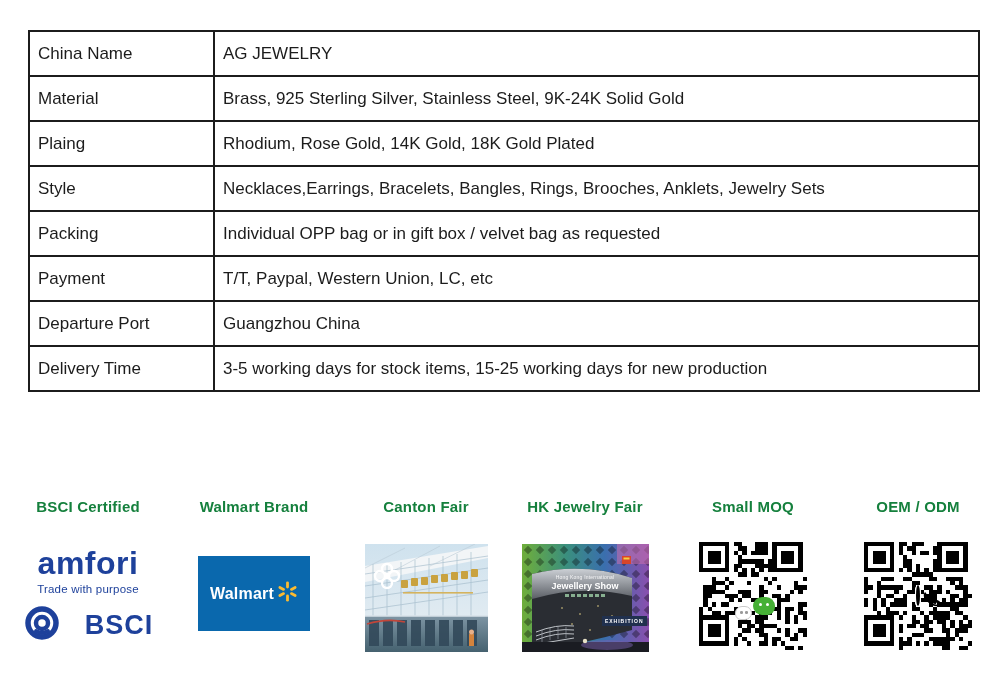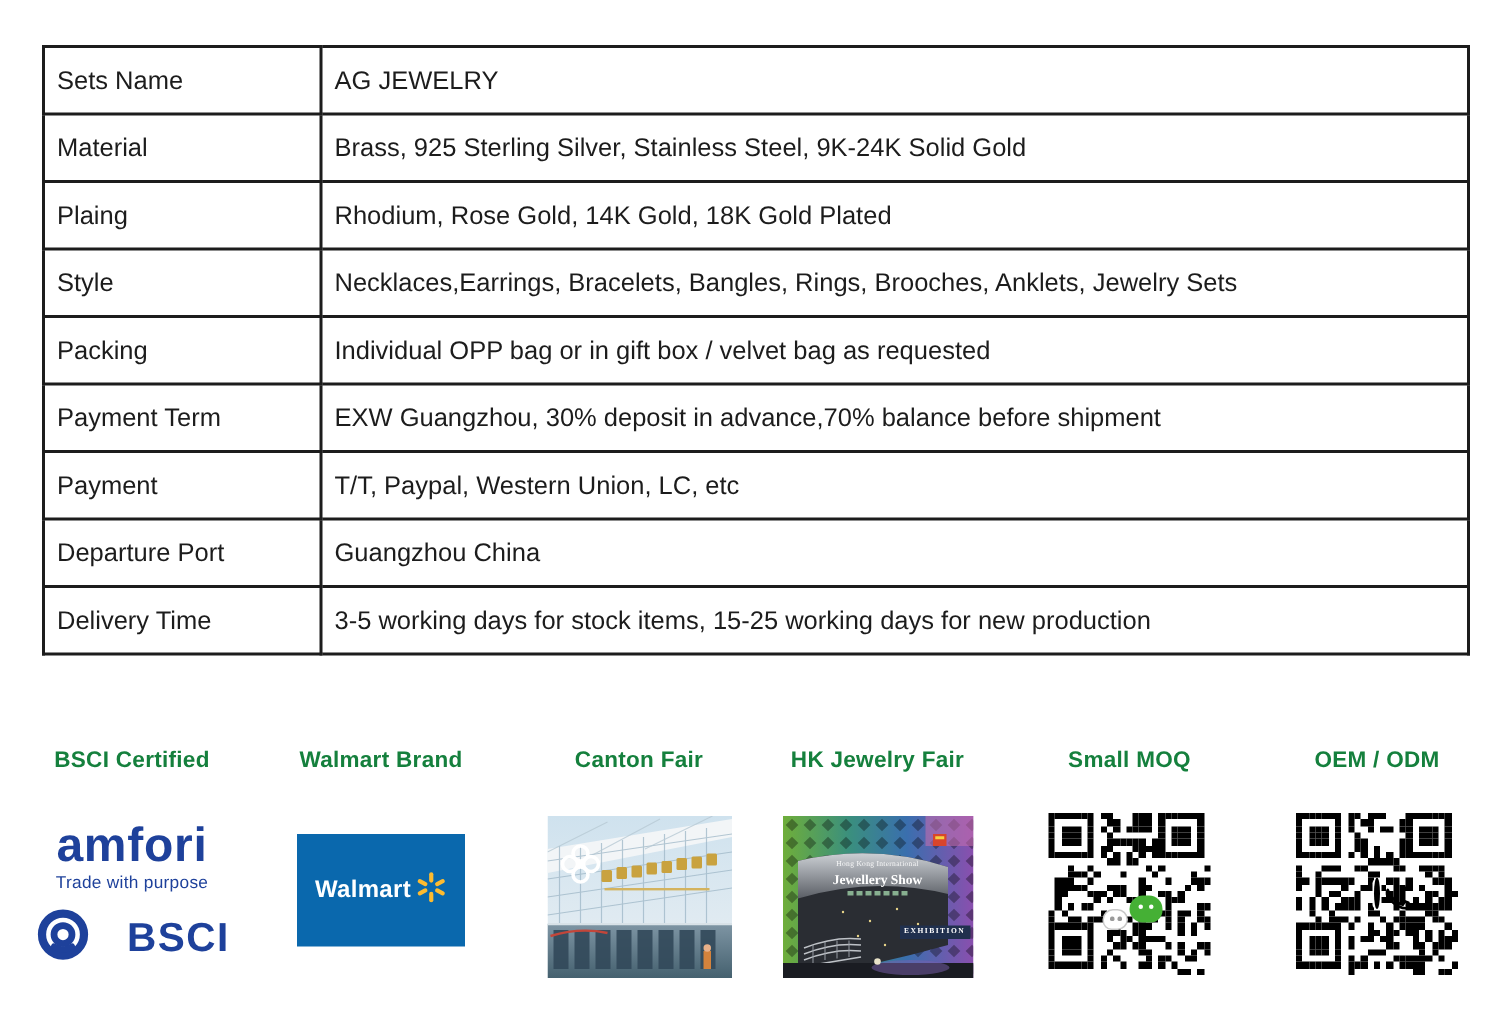--- a/index.html
+++ b/index.html
@@ -108,21 +108,21 @@
     position:relative;background:#fff;
   }
   .wa svg{position:absolute;left:2px;top:2px;}
 </style>
 </head>
 <body>
 
 <table class="spec">
   <tbody id="spec-body">
   <tr>
-    <td class="cell-label">Sets Name</td>
+    <td class="cell-label">China Name</td>
     <td class="cell-value">AG JEWELRY</td>
   </tr>
 
   <tr>
     <td class="cell-label">Material</td>
     <td class="cell-value">Brass, 925 Sterling Silver, Stainless Steel, 9K-24K Solid Gold</td>
   </tr>
 
   <tr>
     <td class="cell-label">Plaing</td>
@@ -132,24 +132,20 @@
   <tr>
     <td class="cell-label">Style</td>
     <td class="cell-value">Necklaces,Earrings, Bracelets, Bangles, Rings, Brooches, Anklets, Jewelry Sets</td>
   </tr>
 
   <tr>
     <td class="cell-label">Packing</td>
     <td class="cell-value">Individual OPP bag or in gift box / velvet bag as requested</td>
   </tr>
 
-  <tr>
-    <td class="cell-label">Payment Term</td>
-    <td class="cell-value">EXW Guangzhou, 30% deposit in advance,70% balance before shipment</td>
-  </tr>
 
   <tr>
     <td class="cell-label">Payment</td>
     <td class="cell-value">T/T, Paypal, Western Union, LC, etc</td>
   </tr>
 
   <tr>
     <td class="cell-label">Departure Port</td>
     <td class="cell-value">Guangzhou China</td>
   </tr>
@@ -272,21 +268,21 @@
       <g>
         <rect x="104" y="90" width="5" height="12" fill="#d4833c"></rect>
         <circle cx="106.5" cy="88" r="2.5" fill="#e8b089"></circle>
       </g>
     </svg>
   </div>
 </div>
 
 <div class="badge-col" id="col-hk">
   <span class="badge-label">HK Jewelry Fair</span>
-  <div class="photo" style="width:127px;height:108px;font-family:Liberation Serif, serif;">
+  <div class="photo" style="width:127px;height:108px;">
     <svg width="127" height="108" viewBox="0 0 127 108">
       <defs>
         <linearGradient id="hk-bg" x1="0" y1="0" x2="1" y2="0">
           <stop offset="0" stop-color="#6fae3a"></stop>
             <stop offset="0.35" stop-color="#3a8f7e"></stop>
           <stop offset="0.65" stop-color="#3a6fae"></stop>
             <stop offset="1" stop-color="#8a4fae"></stop>
         </linearGradient>
         <linearGradient id="hk-drape" x1="0" y1="0" x2="0" y2="1">
           <stop offset="0" stop-color="#d4d8dd"></stop>

